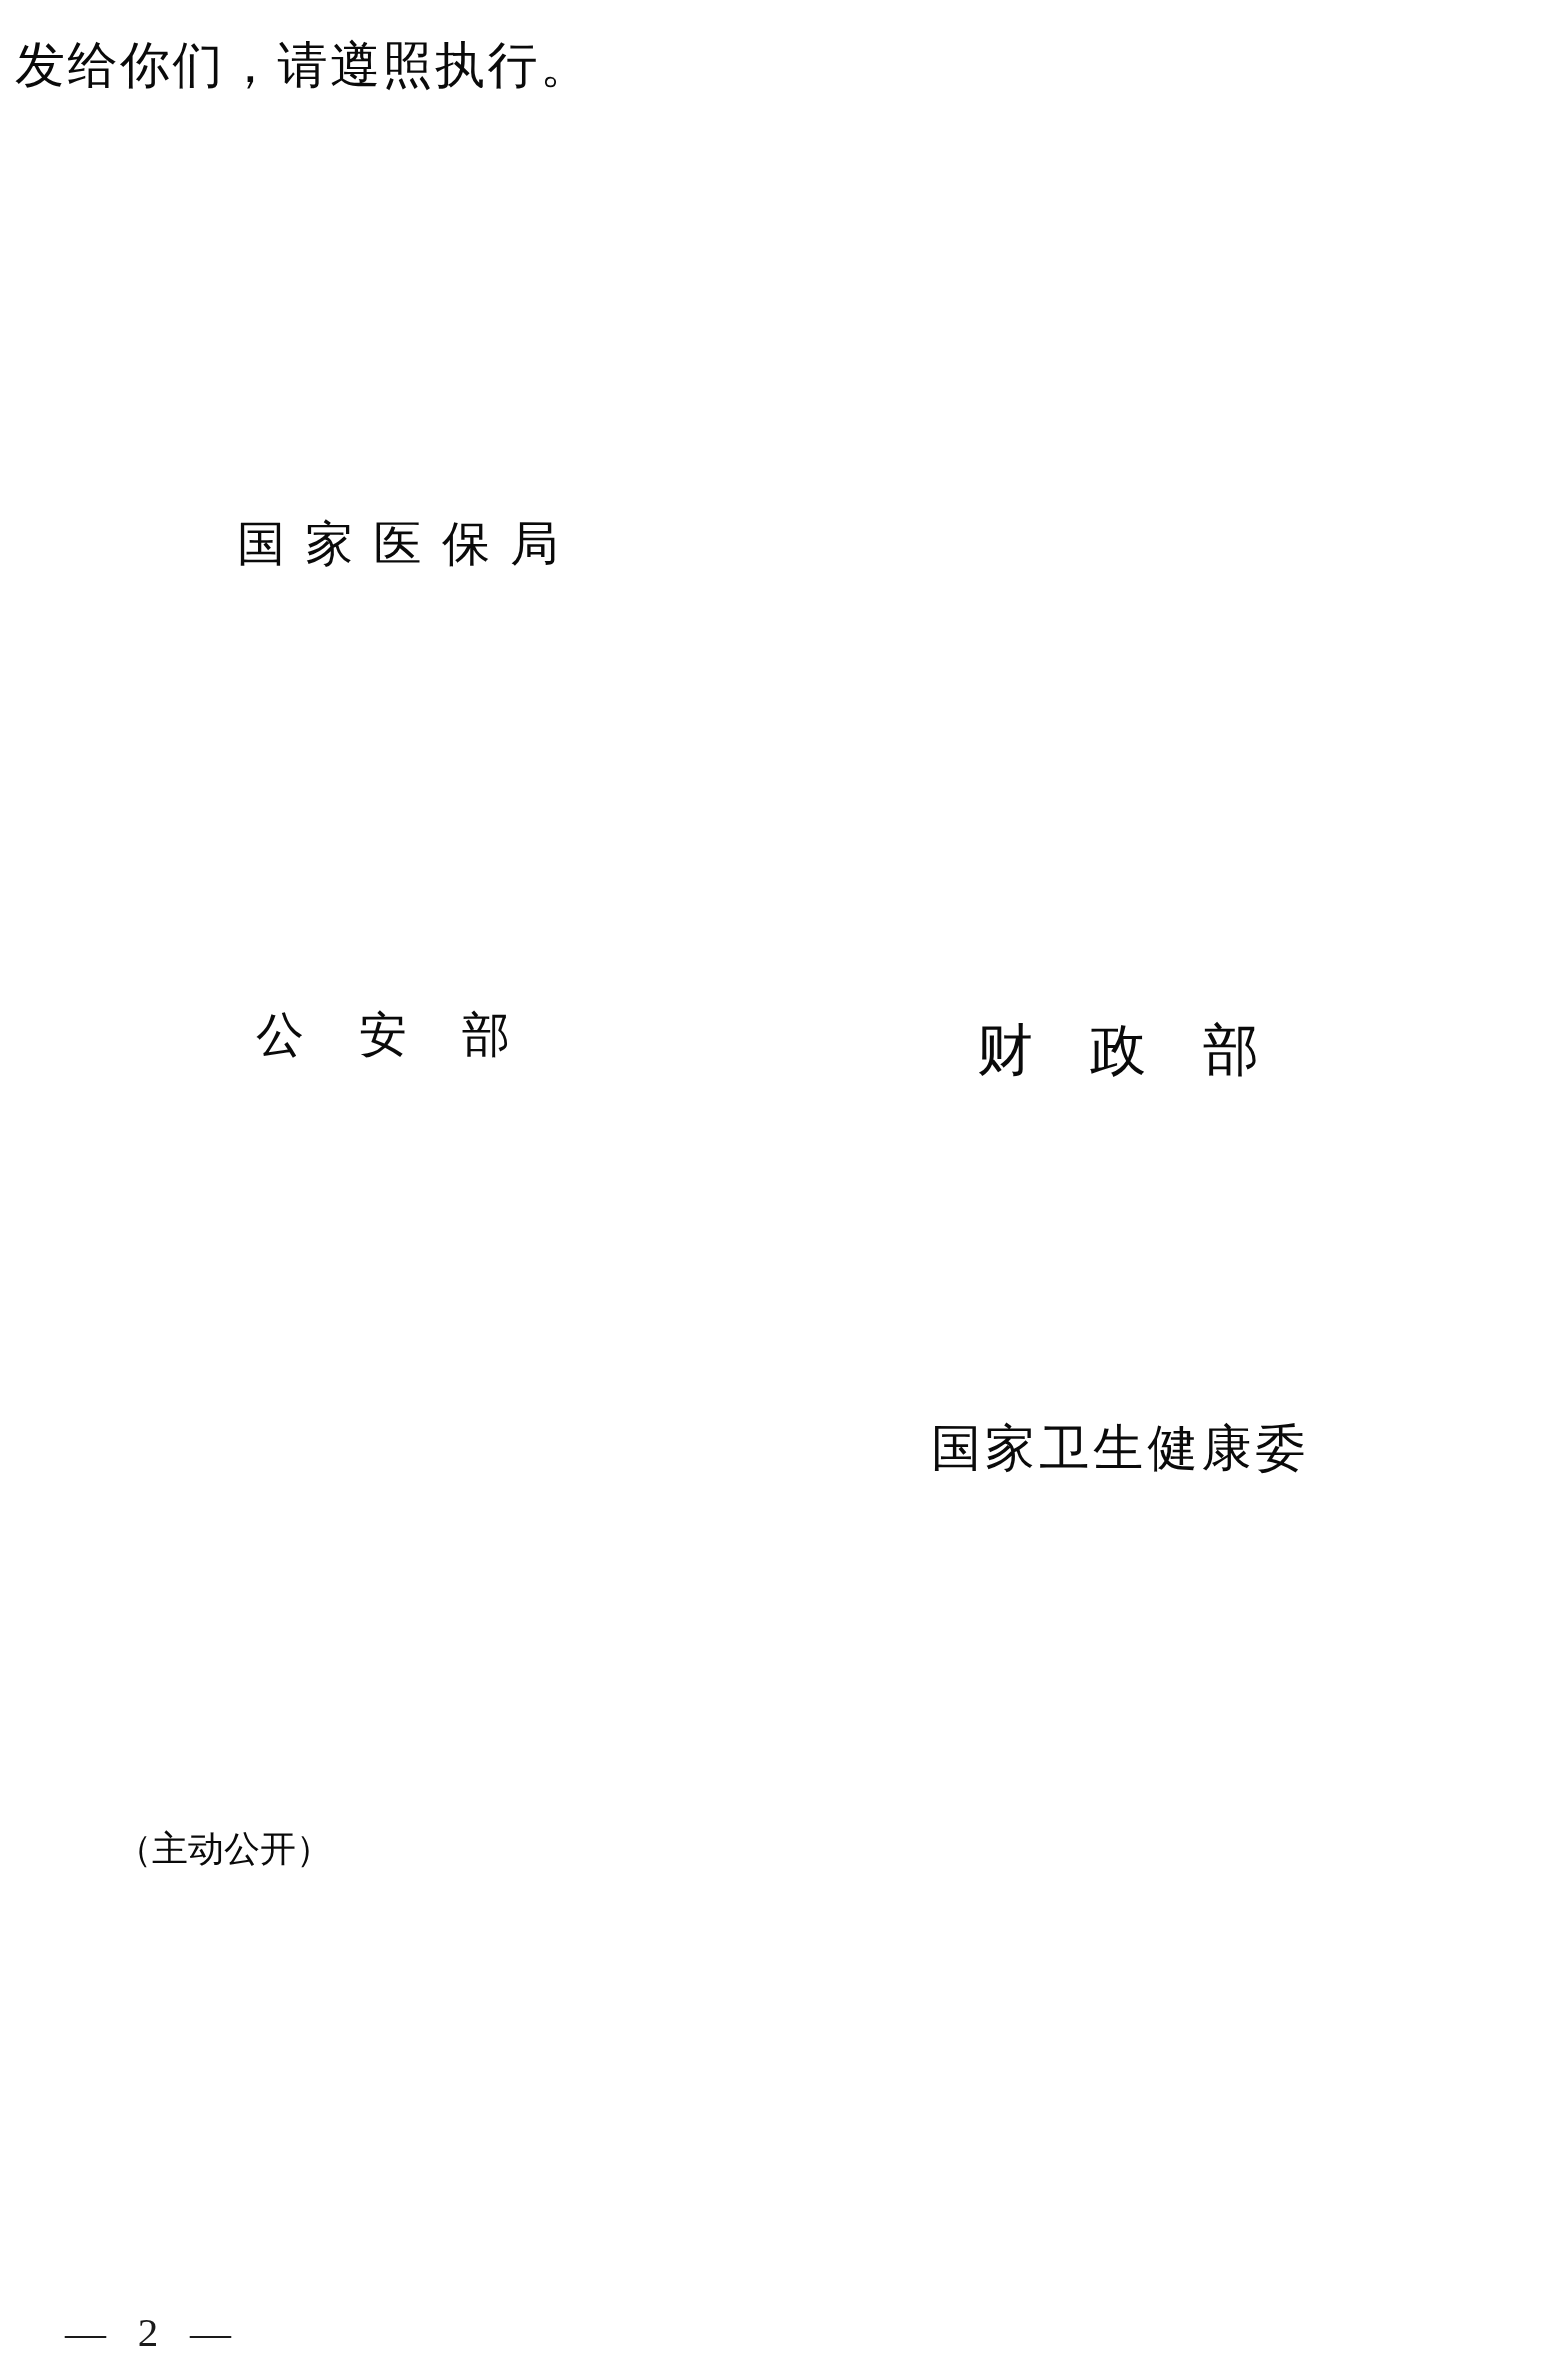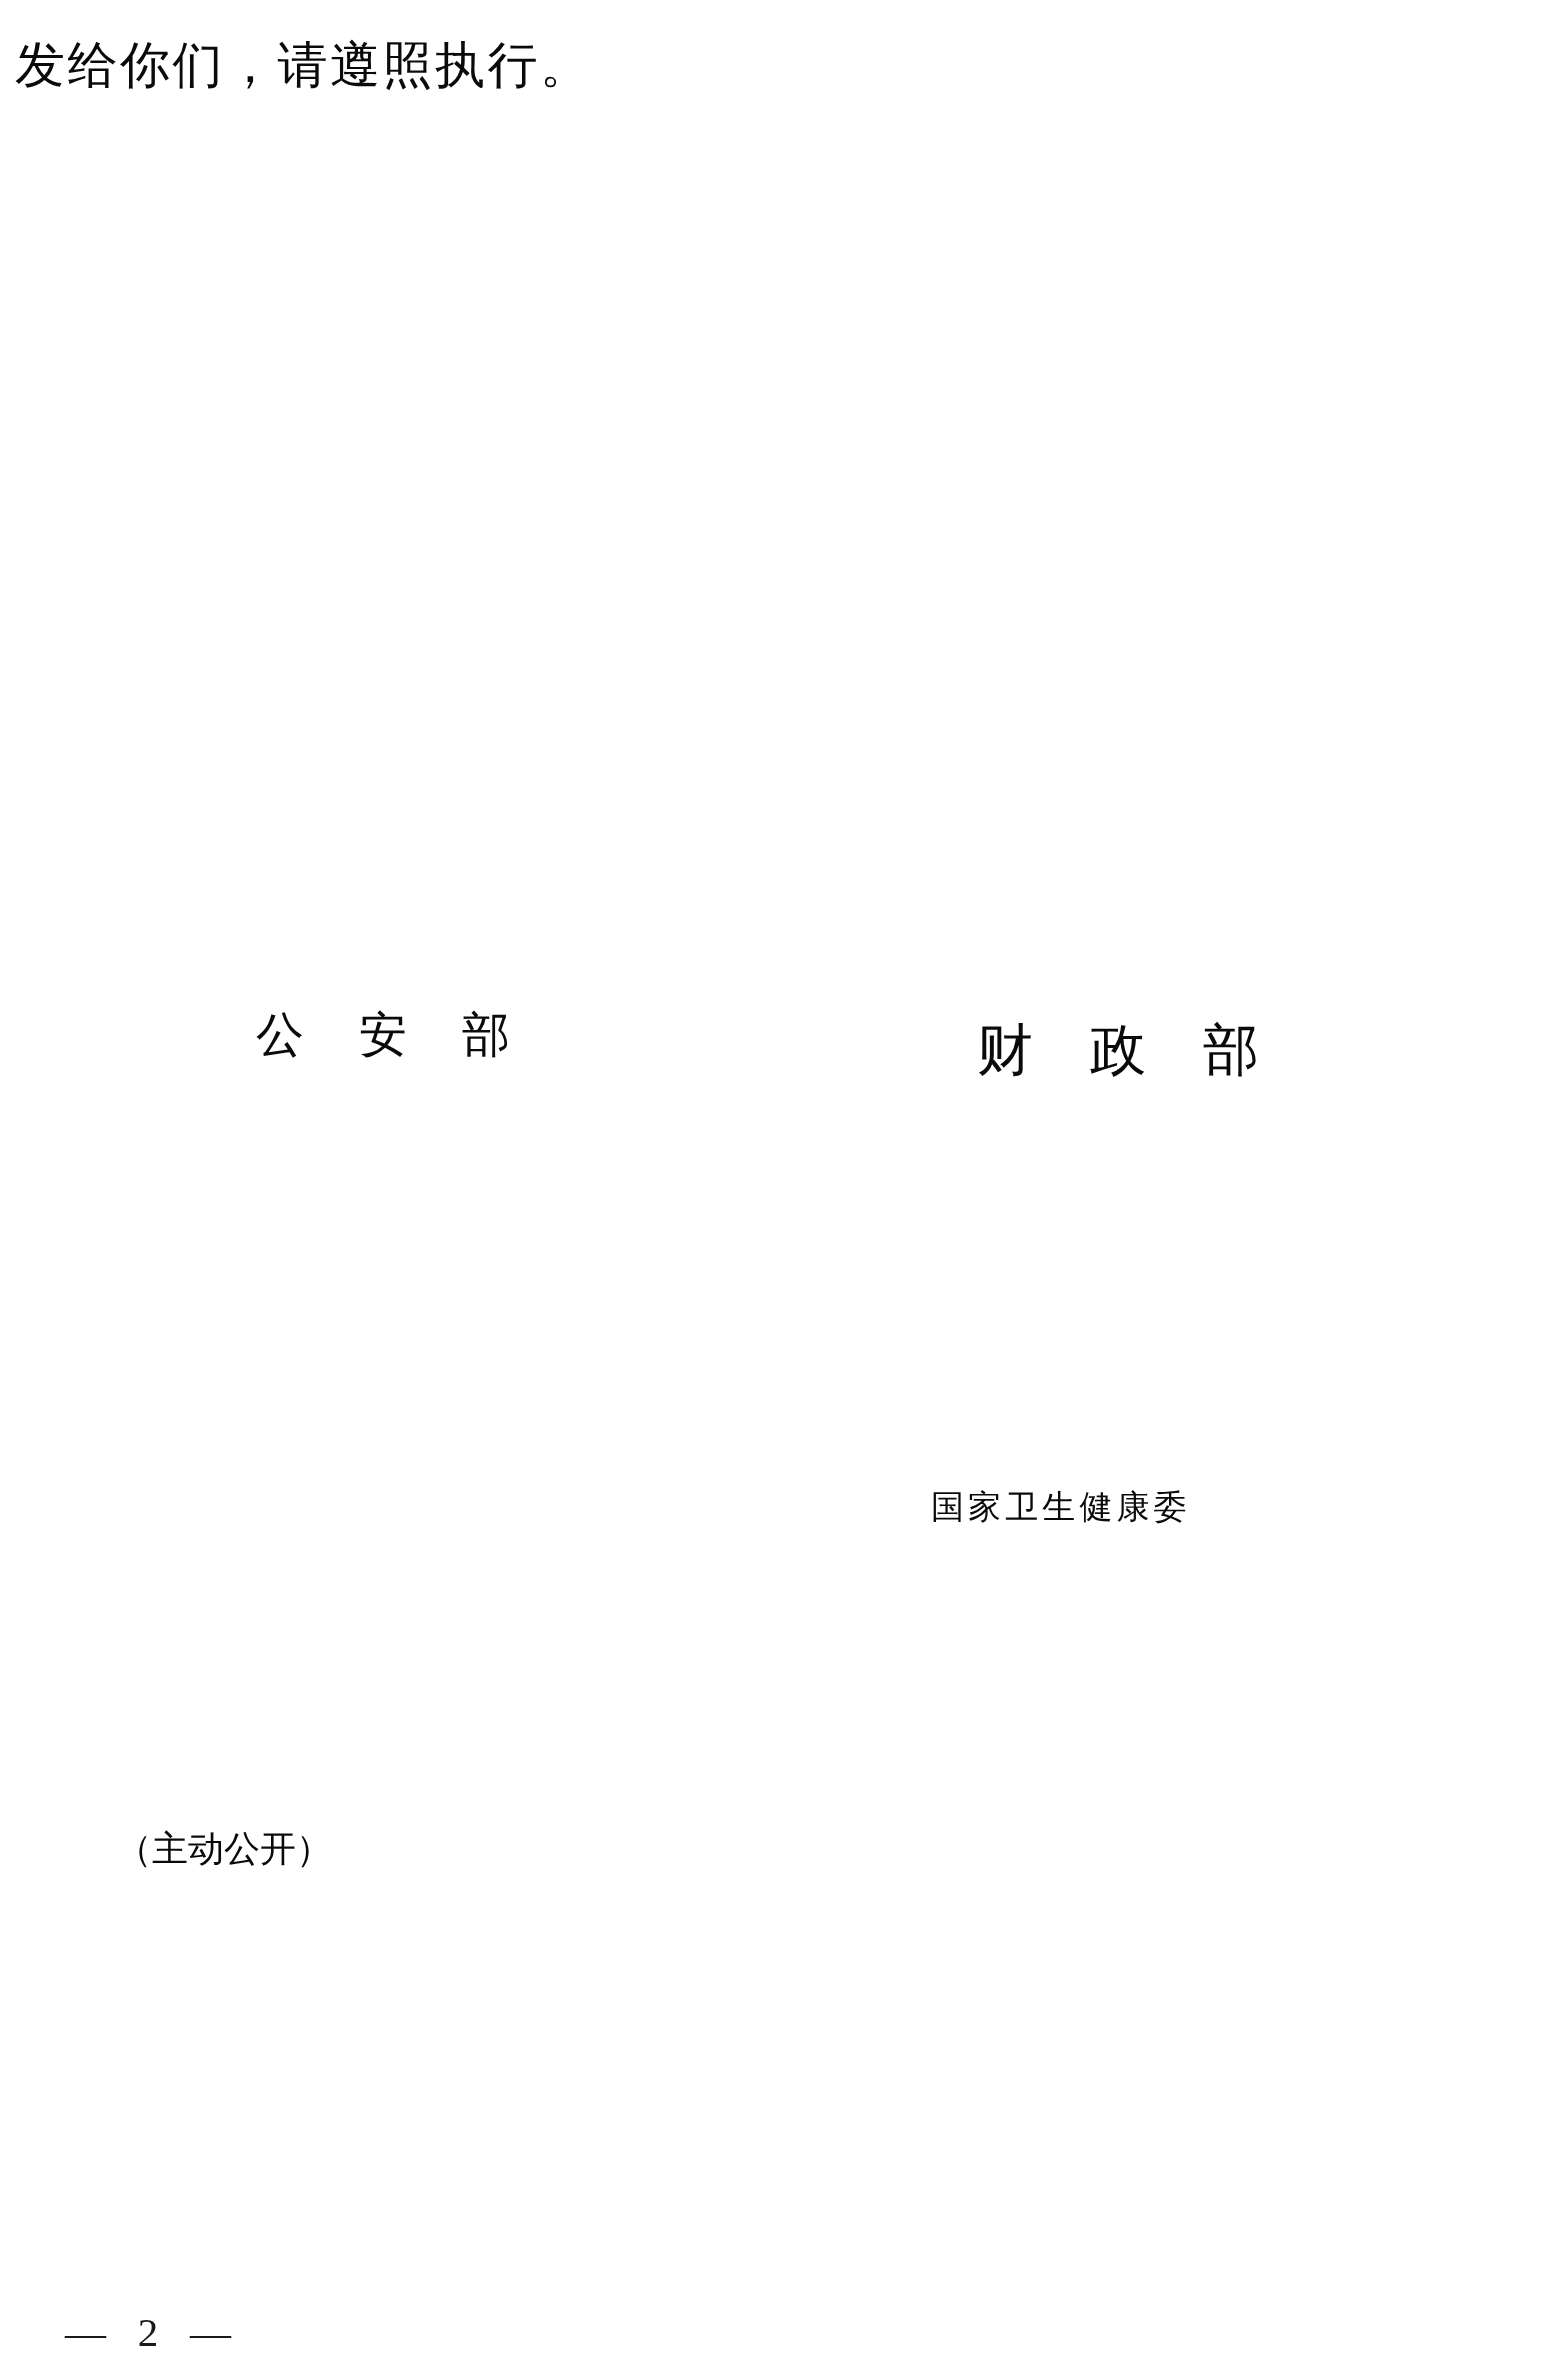--- a/index.html
+++ b/index.html
@@ -48,22 +48,22 @@
     font-family: Liberation Serif, serif;
   }
   .sig-row2-right {
     left: 977px;
     top: 1022px;
     font-size: 56px;
     word-spacing: 43px;
   }
   .sig-agency {
     left: 931px;
-    top: 1491px;
-    font-size: 33px;
+    top: 1423px;
+    font-size: 50px;
     letter-spacing: 4.1px;
   }
   .sig-date {
     left: 907px;
     top: 1631px;
     font-size: 48px;
     word-spacing: 5px;
   }
   .disclosure {
     left: 116px;
@@ -78,20 +78,21 @@
     color: #1a1a1a;
   }
 </style>
 </head>
 <body>
 
 <div class="page">
 
   <div class="txt body-line">发给你们，请遵照执行。</div>
 
+  <div class="txt sig-row1-left">国 家 医 保 局</div>
 
 
   <div class="txt sig-row2-left">公 安 部</div>
 
   <div class="txt sig-row2-right">财 政 部</div>
 
   <div class="txt sig-agency">国家卫生健康委</div>
 
 
   <div class="txt disclosure">（主动公开）</div>

